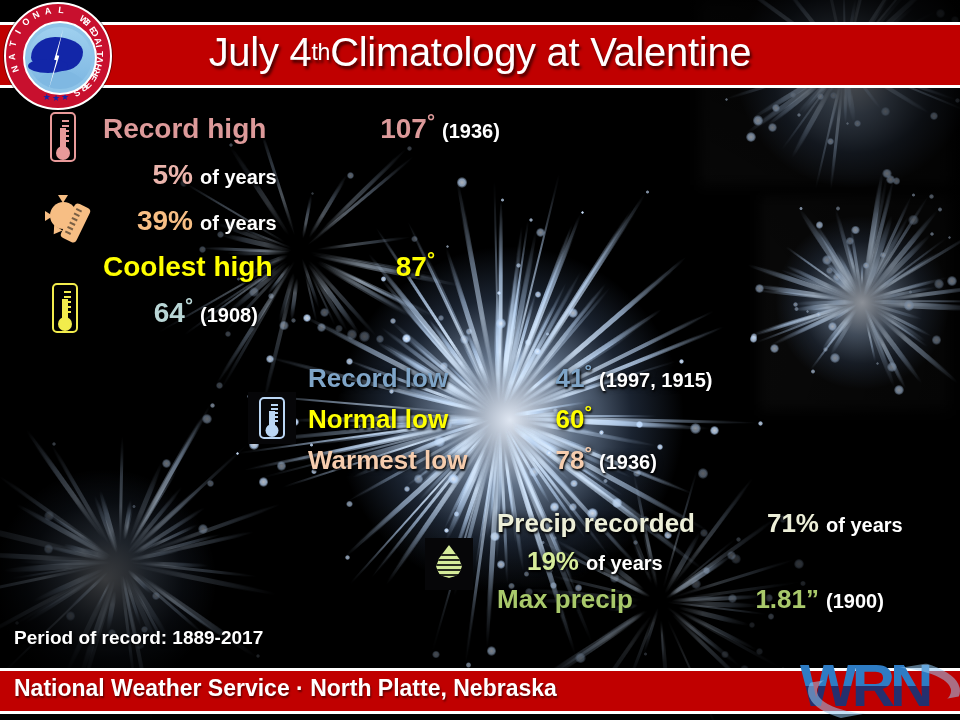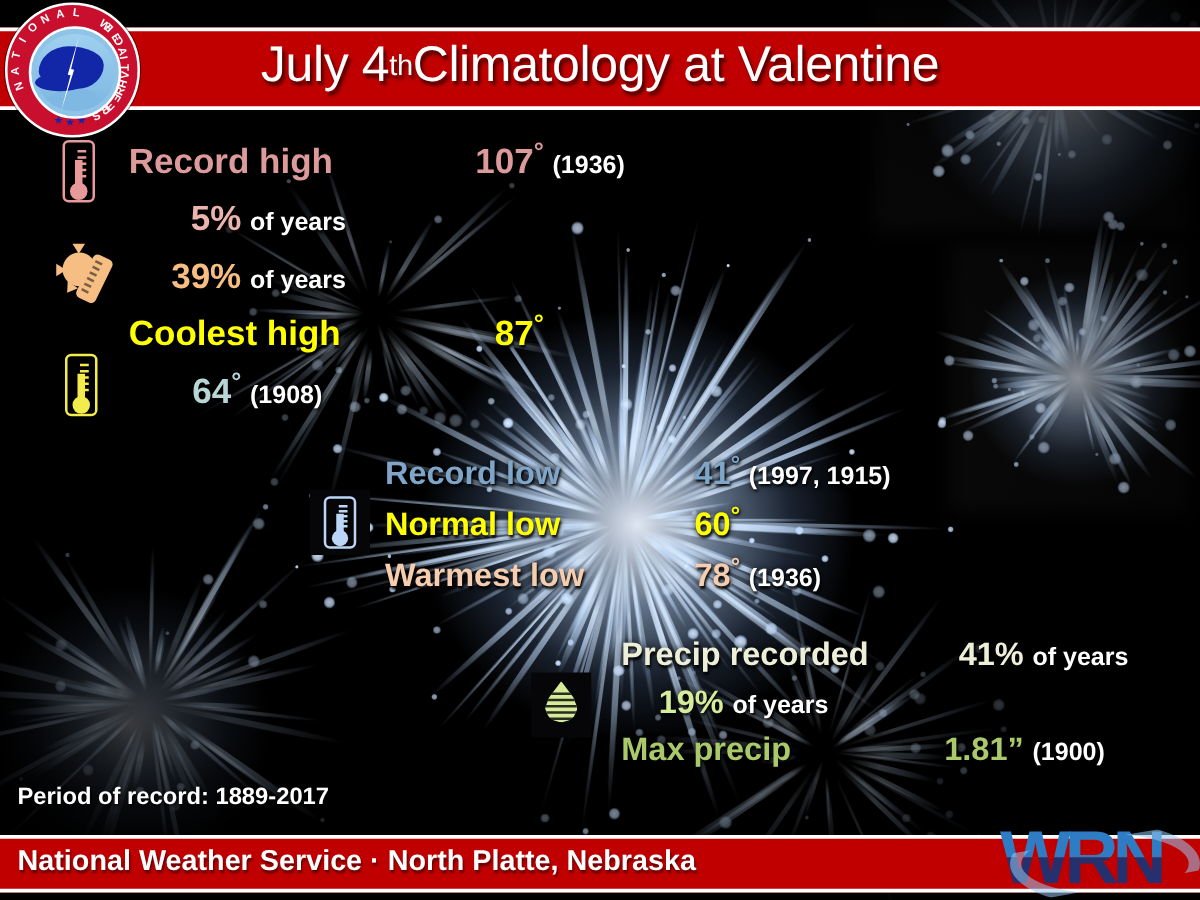--- a/index.html
+++ b/index.html
@@ -905,21 +905,21 @@
     <i style="top:9px;"></i>
       <i style="top:14px;"></i>
       <i style="top:19px;"></i>
     <i style="top:24px;"></i>
       <i style="top:29px;"></i>
   </div>
 
   <div id="precip-block">
       <div class="row" style="left: 497px; top: 508px; font-size: 26px;">
         <span class="lbl" style="color: rgb(237, 239, 216); width: 240px;">Precip recorded</span>
-        <span class="val" style="color: rgb(237, 239, 216); width: 82px;">41%</span>
+        <span class="val" style="color: rgb(237, 239, 216); width: 82px;">71%</span>
         <span class="unit">of years</span>
       </div>
       <div class="row" style="left: 497px; top: 546px; font-size: 26px;">
         <span class="val" style="color: rgb(214, 236, 154); width: 82px;">19%</span>
         <span class="unit">of years</span>
       </div>
       <div class="row" style="left: 497px; top: 584px; font-size: 26px;">
         <span class="lbl" style="color: rgb(169, 201, 107); width: 240px;">Max precip</span>
         <span class="val" style="color: rgb(169, 201, 107); width: 82px;">1.81”</span>
         <span class="yr">(1900)</span>

